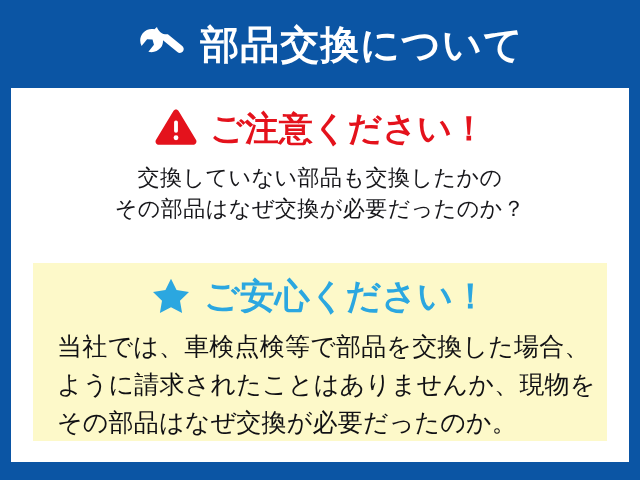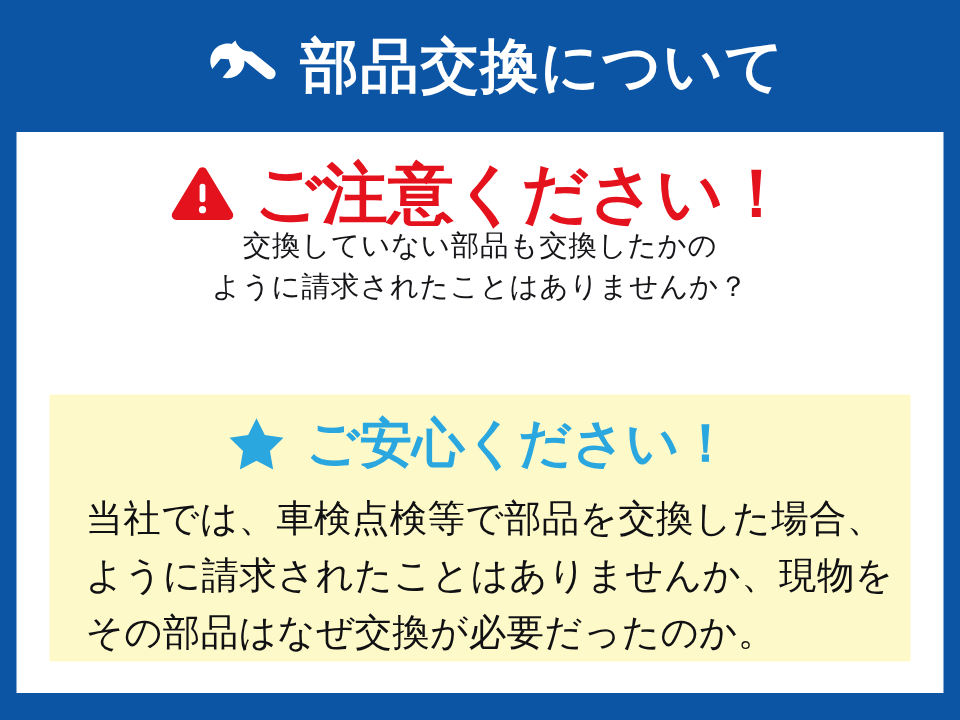--- a/index.html
+++ b/index.html
@@ -71,30 +71,31 @@
     gap: 12px;
     margin-top: 20px;
   }
   #warning-icon {
     width: 44px;
     height: 40px;
     flex: 0 0 auto;
   }
   #caution-title {
     color: #E4121C;
-    font-size: 44px;
+    font-size: 34px;
     font-weight: bold;
     line-height: 1;
     white-space: nowrap;
   }
 
   #caution-body {
+    margin-top: 14px;
     text-align: center;
     color: #16161a;
-    font-size: 19px;
+    font-size: 22px;
     line-height: 1.42;
     letter-spacing: 0.5px;
   }
   #caution-body div { white-space: nowrap; }
 
   
   #assure-box {
     position: absolute;
     left: 22px;
     top: 175px;
@@ -162,21 +163,21 @@
                    H7.0c-3.9 0-6.0-4.0-4.0-7.3z"></path>
           <rect x="29.2" y="18" width="5.6" height="18" rx="2.6" fill="#ffffff"></rect>
           <circle cx="32" cy="43.2" r="3.5" fill="#ffffff"></circle>
         </svg>
       </span>
       <span id="caution-title">ご注意ください！</span>
     </div>
 
     <div id="caution-body">
       <div>交換していない部品も交換したかの</div>
-      <div>ように請求されたことはありませんか？</div>
+      <div>その部品はなぜ交換が必要だったのか？</div>
     </div>
 
     <div id="assure-box">
 
       <div id="assure-title-row">
         <span id="star-icon">
           <svg viewBox="0 0 52 50" width="38" height="38" aria-hidden="true">
             <path fill="#2BA7E0" d="M26 1.5l7.6 15.4 17.0 2.5-12.3 12.0 2.9 16.9L26 40.3
                      10.8 48.3l2.9-16.9L1.4 19.4l17.0-2.5z"></path>
           </svg>

